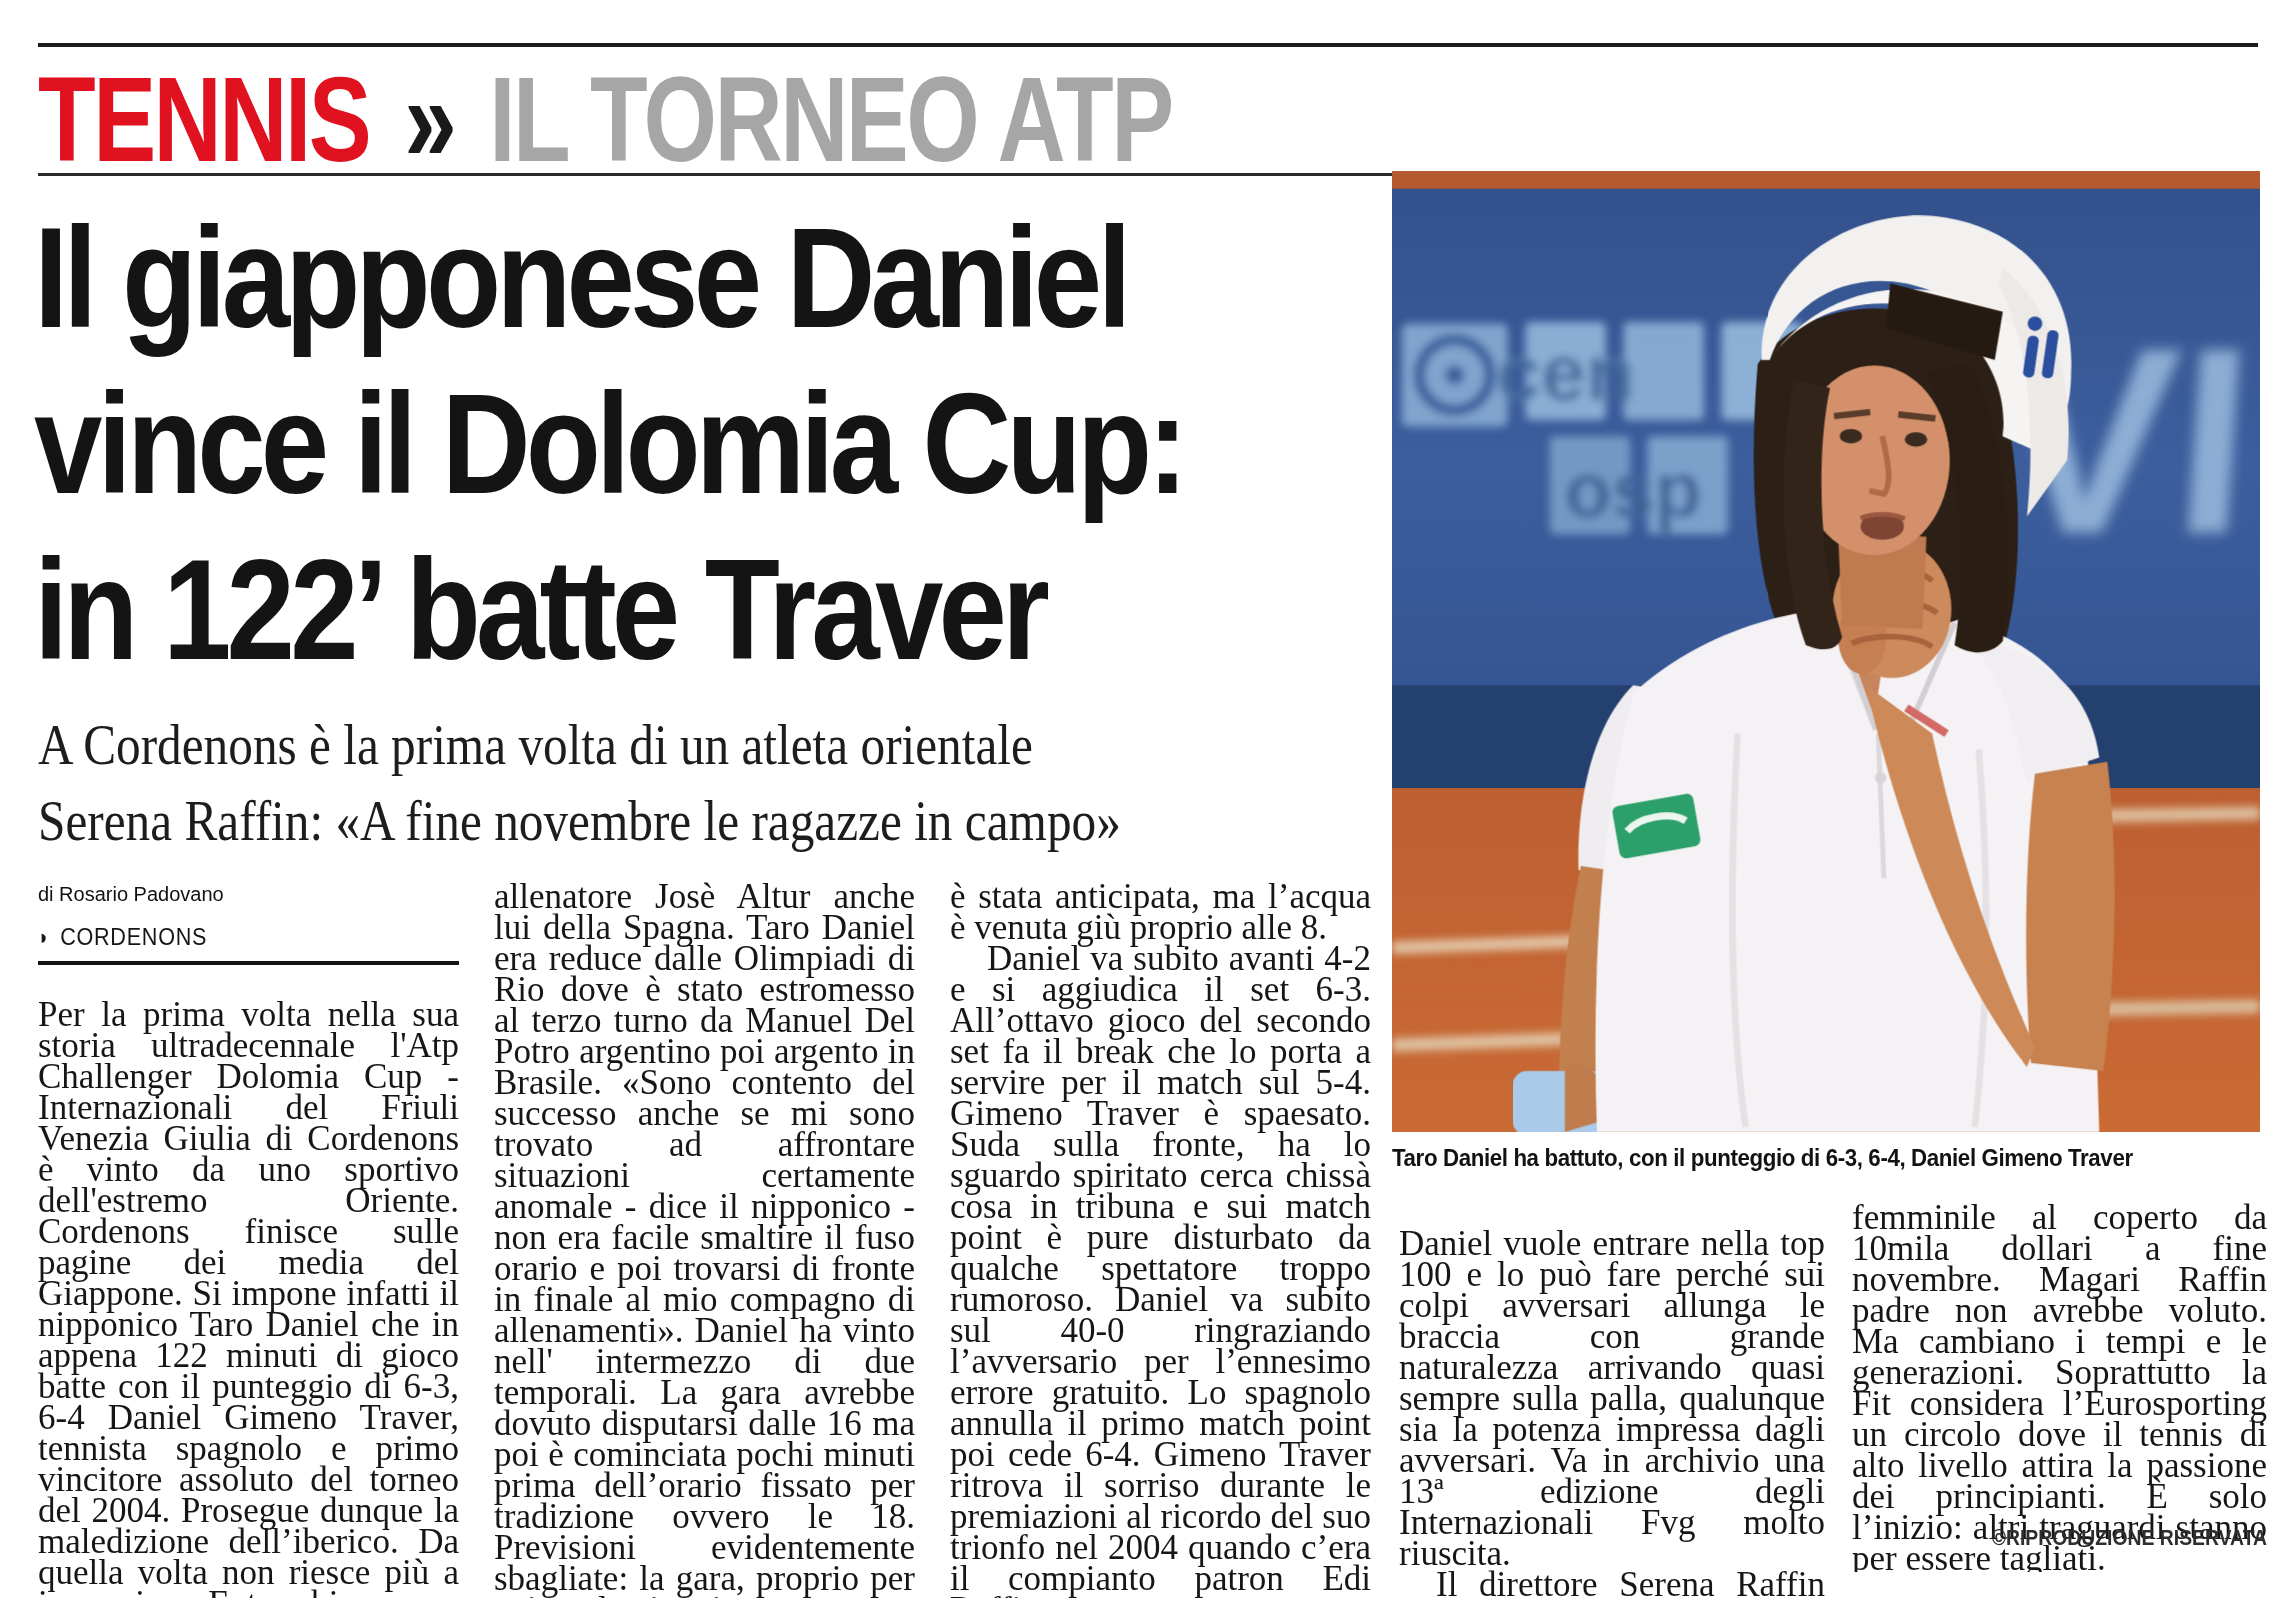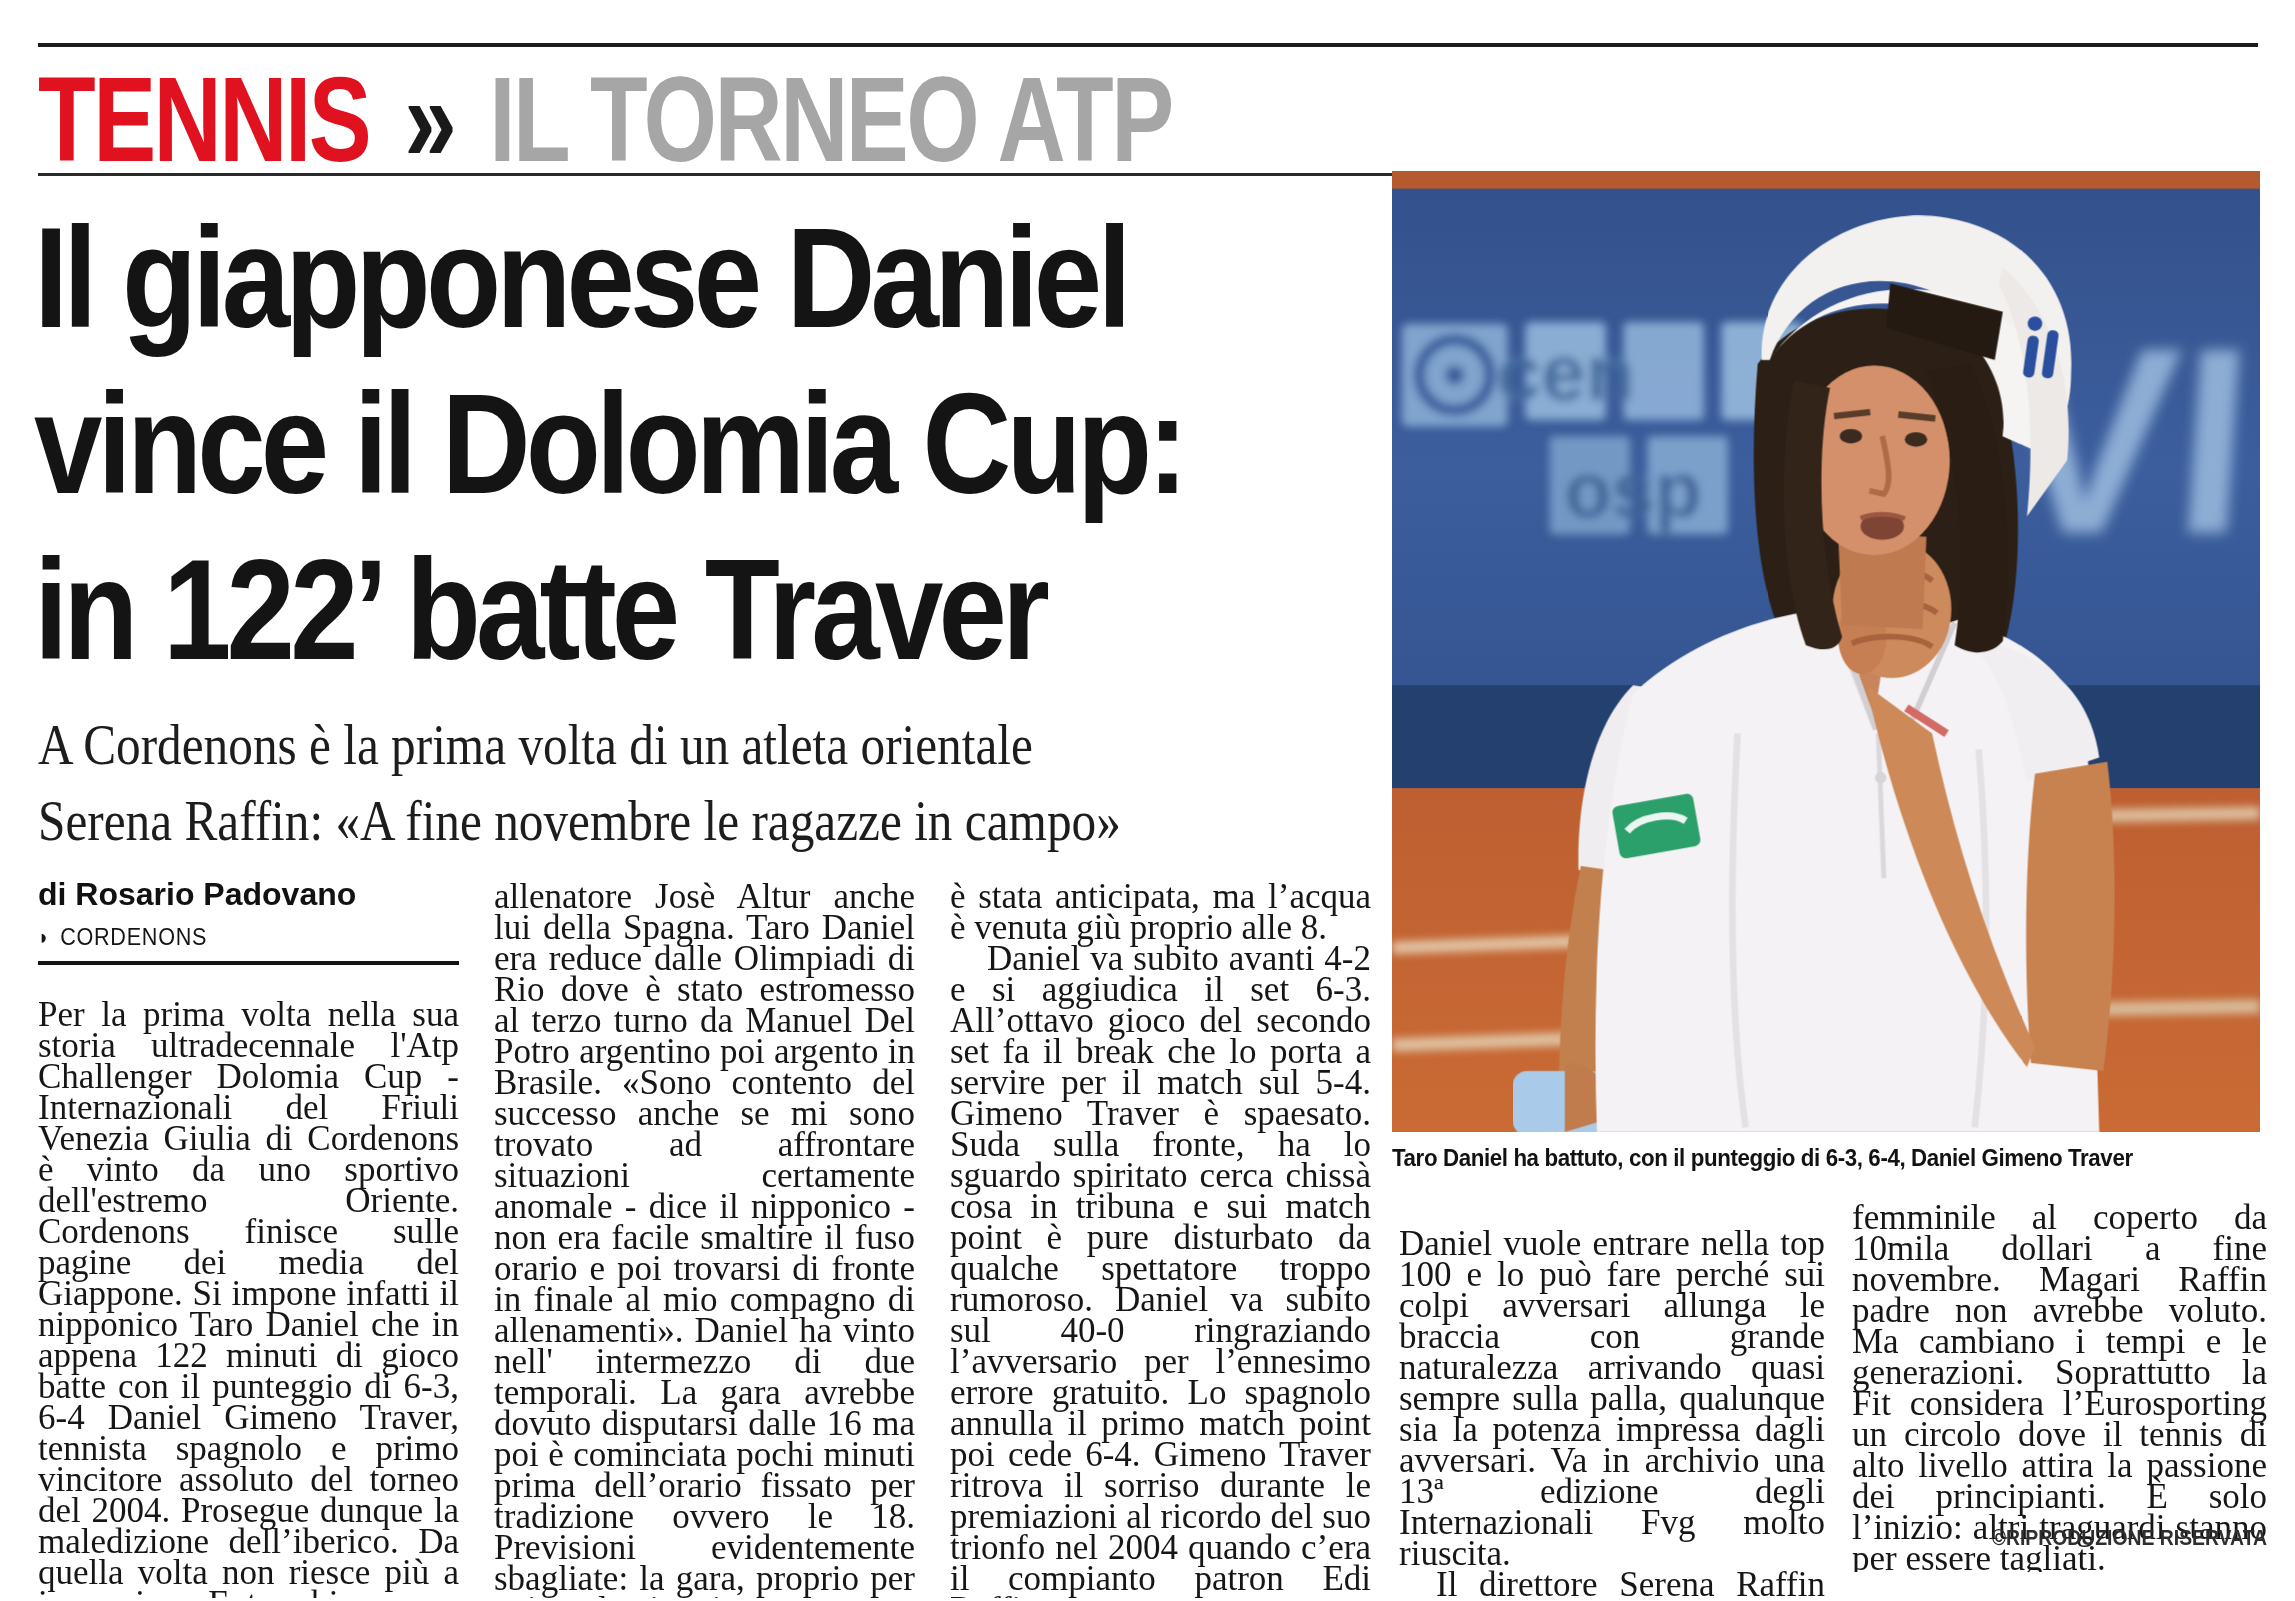--- a/index.html
+++ b/index.html
@@ -20,21 +20,21 @@
   .headline{position:absolute;left:34px;top:195px;width:1607px;
             font-weight:700;font-size:143px;line-height:166px;letter-spacing:-5.6px;
             color:#141414;transform:scaleX(0.86);transform-origin:left top;white-space:nowrap;}
 
   .subtitle{position:absolute;left:38px;top:707px;width:1527px;
             font-family:"Liberation Serif",serif;font-weight:400;
             font-size:56px;line-height:76px;color:#1d1d1d;
             transform:scaleX(0.88);transform-origin:left top;white-space:nowrap;}
 
   .byline{position:absolute;left:38px;top:877px;width:421px;}
-  .byline .author{font-weight:700;font-size:32px;line-height:35px;color:#111;}
+  .byline .author{font-weight:400;font-size:20px;line-height:35px;color:#111;}
   .byline .dateline{margin-top:11.2px;font-size:24px;letter-spacing:0.8px;color:#151515;
                     transform:scaleX(0.9);transform-origin:left top;white-space:nowrap;}
   .byline .dateline .bullet{font-size:21px;margin-right:11.2px;position:relative;top:-1.6px;}
   .byline .rule-by{margin-top:9.6px;width:421px;height:4px;background:#141414;}
 
   .col{position:absolute;font-family:"Liberation Serif",serif;font-size:35px;
        line-height:31px;text-align:justify;color:#161616;overflow:hidden;}
   .col p{margin:0;}
   .col p.indent{text-indent:37px;}
   .col-0{left:38px;  top:999px;width:421px;height:599px;font-family:Liberation Serif, serif;}

